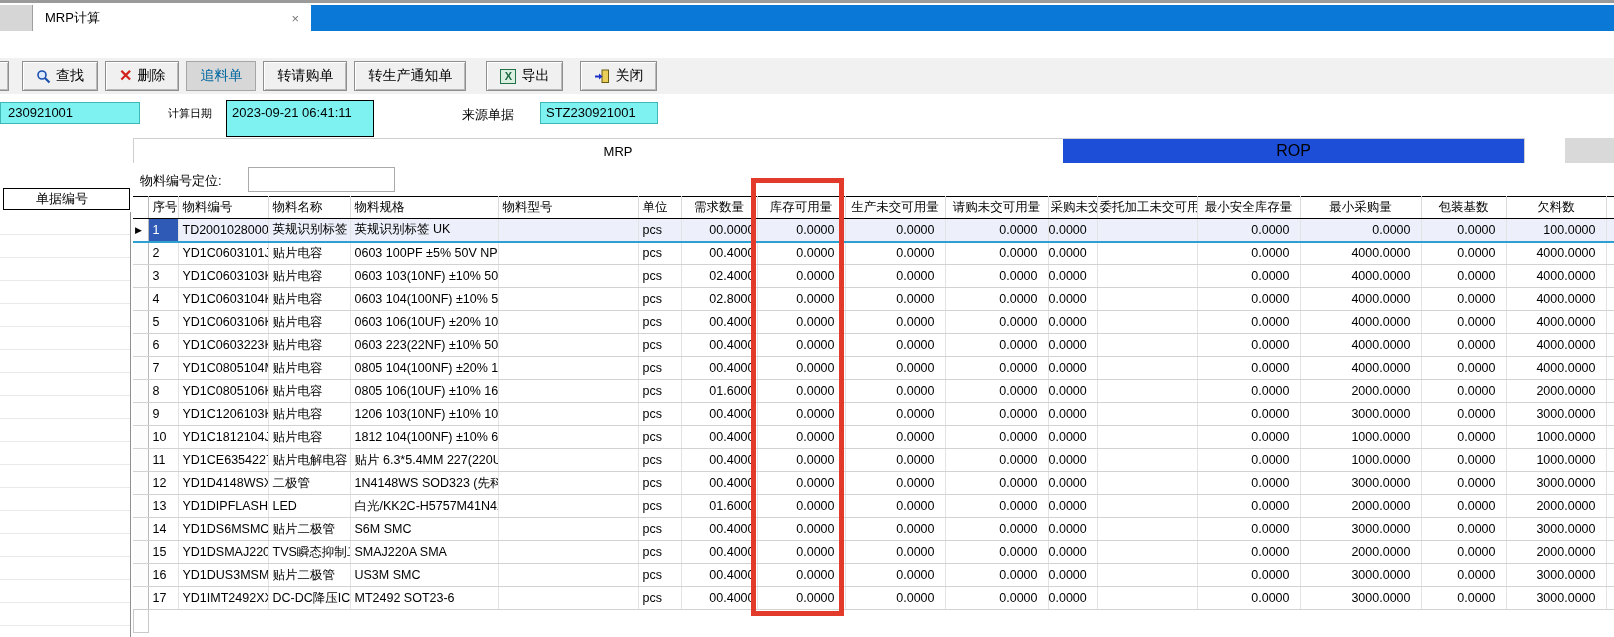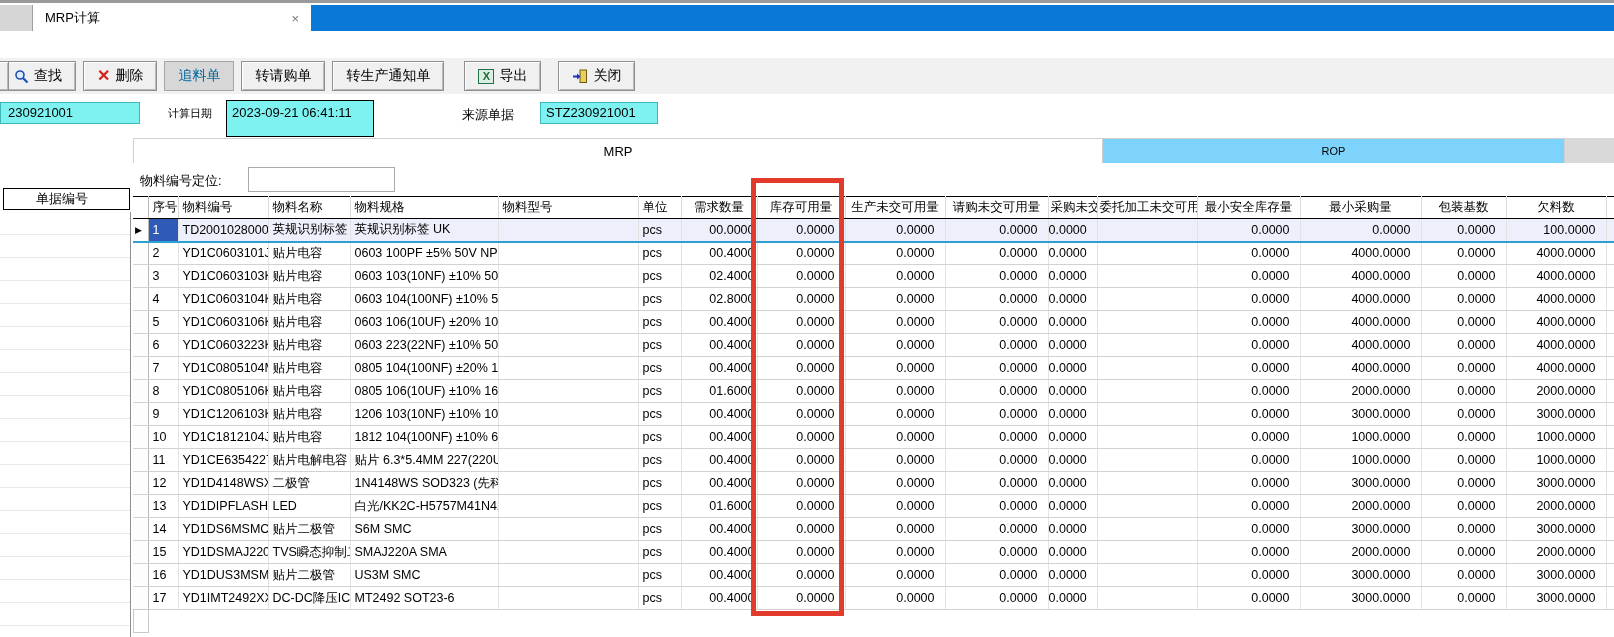--- a/index.html
+++ b/index.html
@@ -17,21 +17,21 @@
     position:absolute; left:33px; top:0; width:278px; height:26px; background:#ffffff;
     display:flex; align-items:center; justify-content:space-between; padding:0 12px;
     font-size:13px;
   }
   .tab-close { color:#777; font-size:13px; line-height:1; }
   .white-gap { position:absolute; left:0; top:31px; width:1614px; height:27px; background:#fff; }
 
   
   .toolbar {
     position:absolute; left:0; top:58px; width:1614px; height:36px; background:#f1f1f1;
-    display:flex; align-items:center; gap:7px; 
+    display:flex; align-items:center; gap:7px; padding-left:22px;
   }
   .tbtn {
     height:30px; background:#f0f0f0; border:1px solid #8f8f8f;
     box-shadow:inset 1px 1px 0 #ffffff, inset -1px -1px 0 #b9b9b9;
     display:inline-flex; align-items:center; gap:5px; padding:0 13px;
     font-size:14px; white-space:nowrap; cursor:default;
   }
   .tbtn.disabled { background:#d7d7d7; color:#0369a1; box-shadow:none; border-color:#a5a5a5; }
   .tbtn.sliver { position:absolute; left:-29px; width:38px; padding:0; justify-content:center; }
   .tbtn.mleft1 { margin-left:13px; }
@@ -55,22 +55,22 @@
                display:flex; align-items:center; padding-left:32px; font-size:13px; background:#fff; }
   .lp-body { position:absolute; left:0; top:26px; right:0; bottom:0; background:#fff;
              border-right:1px solid #909090; box-shadow:1px 0 0 #ffffff;
              background-image:repeating-linear-gradient(to bottom, transparent 0 22px, #e9e9e9 22px 23px); }
 
   
   .main { position:absolute; left:133px; top:138px; width:1481px; height:499px; background:#fff; }
   .tabstrip { position:absolute; left:0; top:0; width:1481px; height:25px; background:#fff; }
   .tab-mrp { position:absolute; left:0; top:0; width:970px; height:25px; border:1px solid #cfcfcf; border-bottom:none;
              display:flex; align-items:center; justify-content:center; font-size:13px; background:#fff; }
-  .tab-rop { position:absolute; left:970px; top:0; width:462px; height:25px; border:1px solid #cfcfcf; border-bottom:none; border-left:none;
-             display:flex; align-items:center; justify-content:center; font-size:11px; background:#7dd3fc; }
+  .tab-rop { position:absolute; left:930px; top:0; width:462px; height:25px; border:1px solid #cfcfcf; border-bottom:none; border-left:none;
+             display:flex; align-items:center; justify-content:center; font-size:16px; background:#1d4ed8; }
   .tab-void { position:absolute; left:1432px; top:0; width:49px; height:25px; background:#d9d9d9; }
 
   .locator-row { position:absolute; left:0; top:25px; width:1481px; height:33px; background:#fff; }
   .loc-label { position:absolute; left:7px; top:9px; font-size:13px; }
   .loc-input { position:absolute; left:115px; top:4px; width:147px; height:25px; border:1px solid #aaaaaa; background:#fff;
                font-size:13px; padding:0 4px; }
 
   
   .gridwrap { position:absolute; left:0; top:58px; width:1481px; height:441px; overflow:hidden; }
   table.grid { border-collapse:collapse; table-layout:fixed; width:1553px; }

